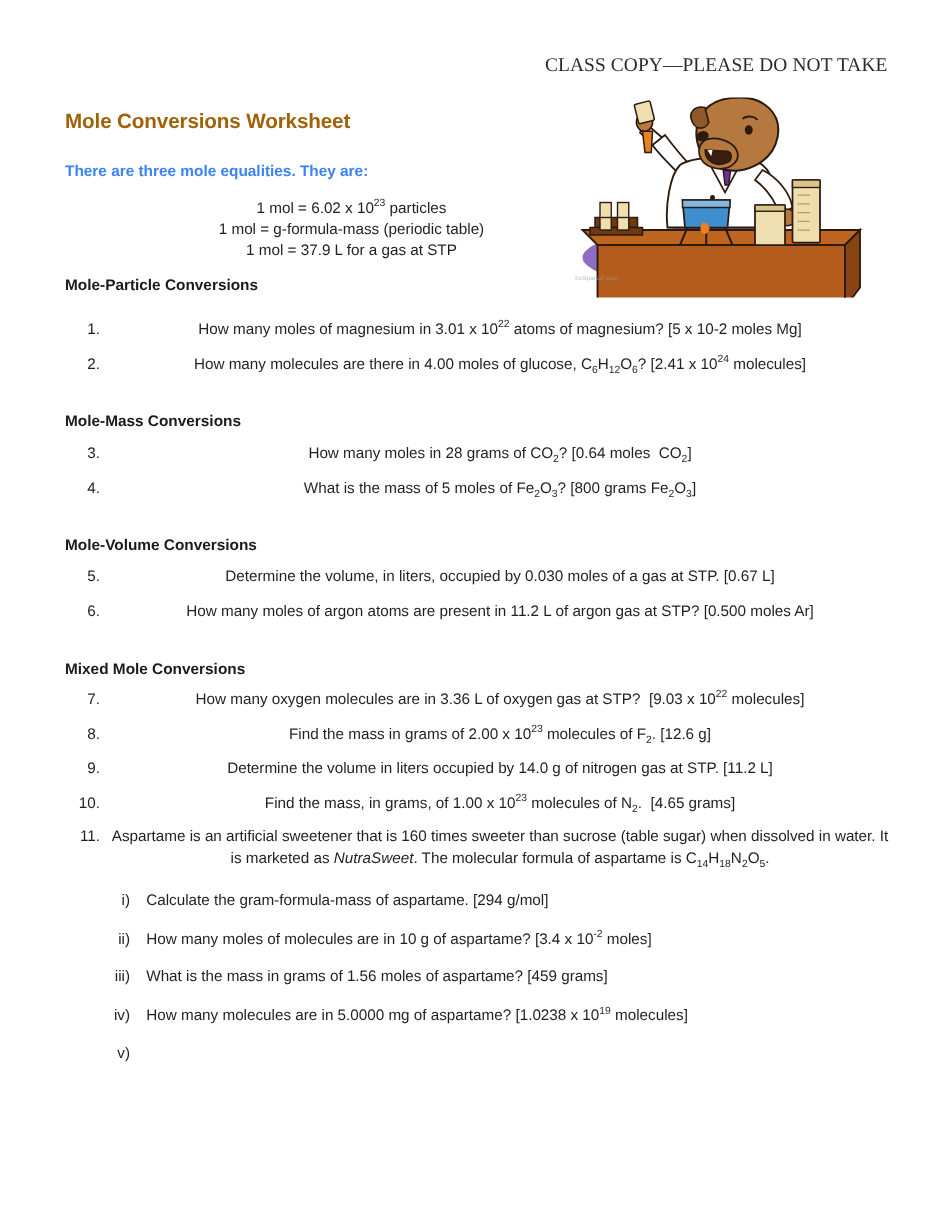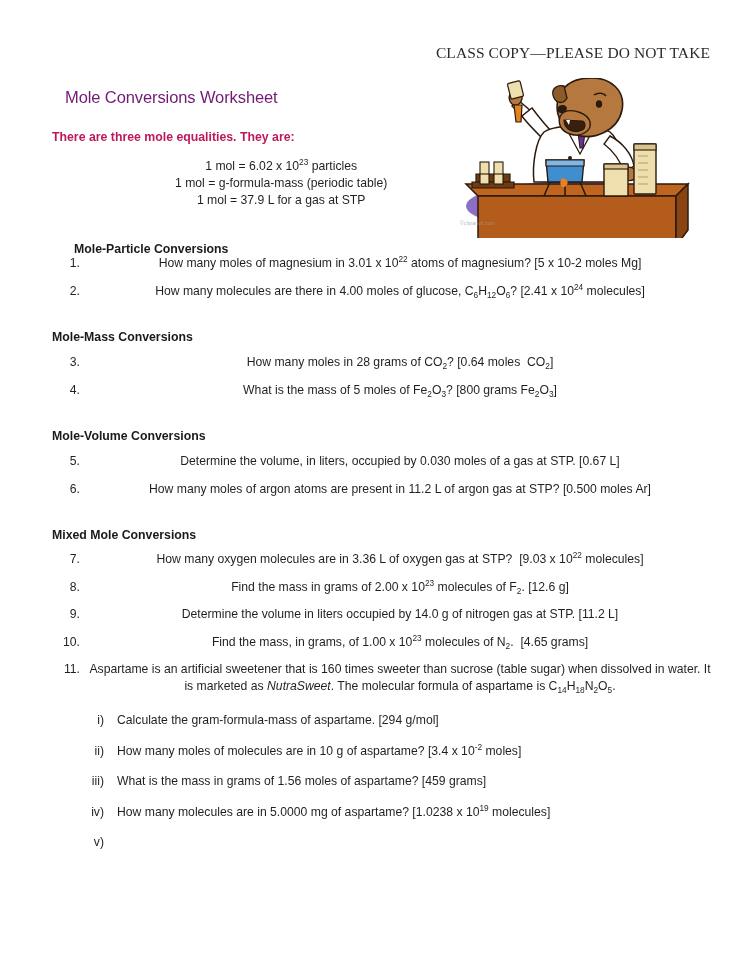--- a/index.html
+++ b/index.html
@@ -29,34 +29,34 @@
     font-family: "Liberation Serif", serif;
     font-size: 15.5px;
     letter-spacing: 0.1px;
     color: #2b2b2b;
     white-space: nowrap;
   }
 
   
   .doc-title {
     position: absolute;
-    left: 65px;
+    left: 52px;
     top: 88px;
     font-size: 16.5px;
-    font-weight: normal;
+    font-weight: bold;
     letter-spacing: -0.1px;
-    color: #701a75;
+    color: #a16207;
   }
   .intro-line {
     position: absolute;
     left: 52px;
     top: 130px;
     font-size: 12.3px;
     font-weight: bold;
-    color: #be185d;
+    color: #3b82f6;
   }
 
   
   .equalities {
     position: absolute;
     left: 175px;
     top: 158px;
     font-size: 12.2px;
     line-height: 17.2px;
     color: #231f20;
@@ -216,21 +216,21 @@
 
   <div class="doc-title">Mole Conversions Worksheet</div>
   <div class="intro-line">There are three mole equalities. They are:</div>
 
   <div class="equalities">
     <div>1 mol = 6.02 x 10<sup>23</sup> particles</div>
     <div>1 mol = g-formula-mass (periodic table)</div>
     <div>1 mol = 37.9 L for a gas at STP</div>
   </div>
 
-  <div class="section-head" style="top:242px;margin-left:22px;">Mole-Particle Conversions</div>
+  <div class="section-head" style="top:221px;">Mole-Particle Conversions</div>
   <div class="qlist" style="top:255px;">
     <div class="q">
       <span class="num">1.</span>
       <span class="body">How many moles of magnesium in 3.01 x 10<sup>22</sup> atoms of magnesium? [5 x 10-2 moles Mg]</span>
     </div>
     <div class="q">
       <span class="num">2.</span>
       <span class="body">How many molecules are there in 4.00 moles of glucose, C<sub>6</sub>H<sub>12</sub>O<sub>6</sub>? [2.41 x 10<sup>24</sup> molecules]</span>
     </div>
   </div>

